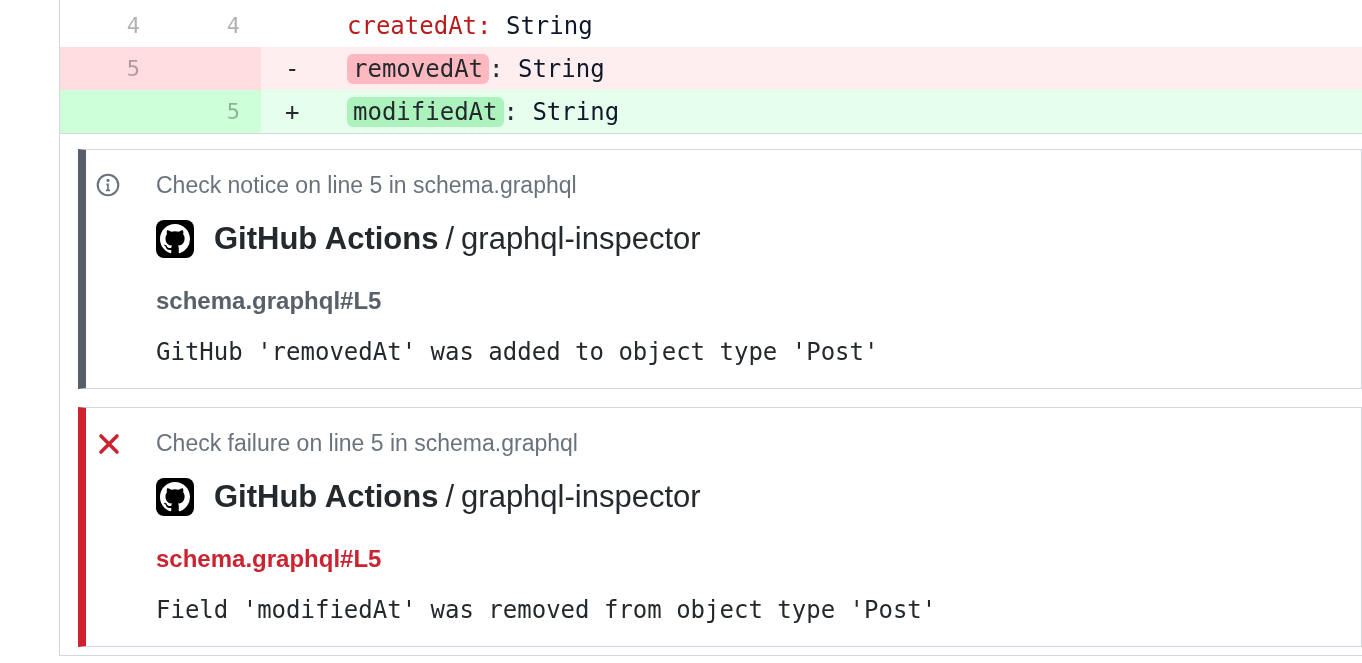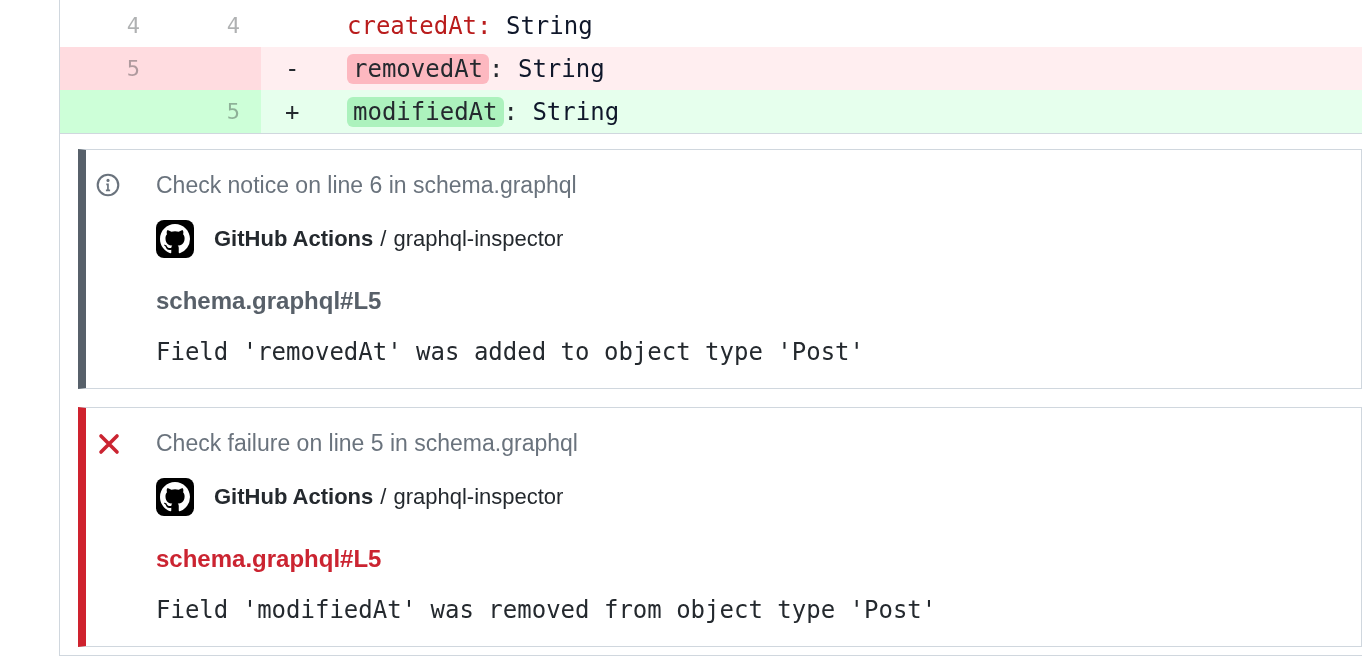--- a/index.html
+++ b/index.html
@@ -48,21 +48,21 @@
   }
   .annotation.failure { border-left-color:#cf222e; }
   .ann-icon { position:absolute; left:10px; top:23px; width:24px; height:24px; }
   .ann-icon.x-pos { left:12px; top:25px; width:22px; height:22px; }
   .ann-header { font-size:23px; line-height:22px; color:#6a737d; margin-bottom:24px; }
   .ann-app-row { display:flex; align-items:center; margin-bottom:30px; }
   .gh-avatar {
     width:38px; height:38px; border-radius:8px; background:#000;
     display:flex; align-items:center; justify-content:center; flex:0 0 auto;
   }
-  .app-line { margin-left:20px; font-size:22px; color:#24292e; line-height:38px; white-space:nowrap; }
+  .app-line { margin-left:20px; font-size:31px; color:#24292e; line-height:38px; white-space:nowrap; }
   .app-name { font-weight:bold; cursor:pointer; }
   .app-sep { margin:0 7px; }
   .ann-title { font-size:24px; font-weight:bold; line-height:25px; color:#586069; margin-bottom:28px; cursor:pointer; }
   .annotation.failure .ann-title { color:#cb2431; }
   .ann-message {
     font-family:"DejaVu Sans Mono","Liberation Mono",monospace;
     font-size:24px; line-height:23px; color:#24292e; white-space:pre;
   }
 </style>
 </head>
@@ -106,31 +106,31 @@
     <div class="annotation-zone">
 
       <section class="annotation notice">
         <span class="ann-icon">
           <svg viewBox="0 0 24 24" width="24" height="24">
             <circle cx="12" cy="12" r="10.3" fill="none" stroke="#6a737d" stroke-width="2.1"></circle>
             <circle cx="12" cy="7.4" r="1.55" fill="#6a737d"></circle>
             <path d="M10.3 10.6 h2.5 v6 h1.3 v1.6 h-4.2 v-1.6 h1.2 v-4.4 h-0.8 z" fill="#6a737d"></path>
           </svg>
         </span>
-        <div class="ann-header">Check notice on line 6 in schema.graphql</div>
+        <div class="ann-header">Check notice on line 5 in schema.graphql</div>
         <div class="ann-app-row">
           <span class="gh-avatar">
             <svg viewBox="0 0 16 16" width="30" height="30">
               <path fill="#fff" d="M8 0C3.58 0 0 3.58 0 8c0 3.54 2.29 6.53 5.47 7.59.4.07.55-.17.55-.38 0-.19-.01-.82-.01-1.49-2.01.37-2.53-.49-2.69-.94-.09-.23-.48-.94-.82-1.13-.28-.15-.68-.52-.01-.53.63-.01 1.08.58 1.23.82.72 1.21 1.87.87 2.33.66.07-.52.28-.87.51-1.07-1.78-.2-3.64-.89-3.64-3.95 0-.87.31-1.59.82-2.15-.08-.2-.36-1.02.08-2.12 0 0 .67-.21 2.2.82.64-.18 1.32-.27 2-.27s1.36.09 2 .27c1.53-1.04 2.2-.82 2.2-.82.44 1.1.16 1.92.08 2.12.51.56.82 1.27.82 2.15 0 3.07-1.87 3.75-3.65 3.95.29.25.54.73.54 1.48 0 1.07-.01 1.93-.01 2.2 0 .21.15.46.55.38A8.013 8.013 0 0 0 16 8c0-4.42-3.58-8-8-8z"></path>
             </svg>
           </span>
           <span class="app-line"><span class="app-name">GitHub Actions</span><span class="app-sep">/</span><span class="workflow-name">graphql-inspector</span></span>
         </div>
         <div class="ann-title">schema.graphql#L5</div>
-        <div class="ann-message">Field 'removedAt' was added to object type 'Post'</div>
+        <div class="ann-message">GitHub 'removedAt' was added to object type 'Post'</div>
       </section>
 
       <section class="annotation failure">
         <span class="ann-icon x-pos">
           <svg viewBox="0 0 22 22" width="22" height="22">
             <path d="M3 3 L19 19 M19 3 L3 19" stroke="#cb2431" stroke-width="3.6" stroke-linecap="round" fill="none"></path>
           </svg>
         </span>
         <div class="ann-header">Check failure on line 5 in schema.graphql</div>
         <div class="ann-app-row">

